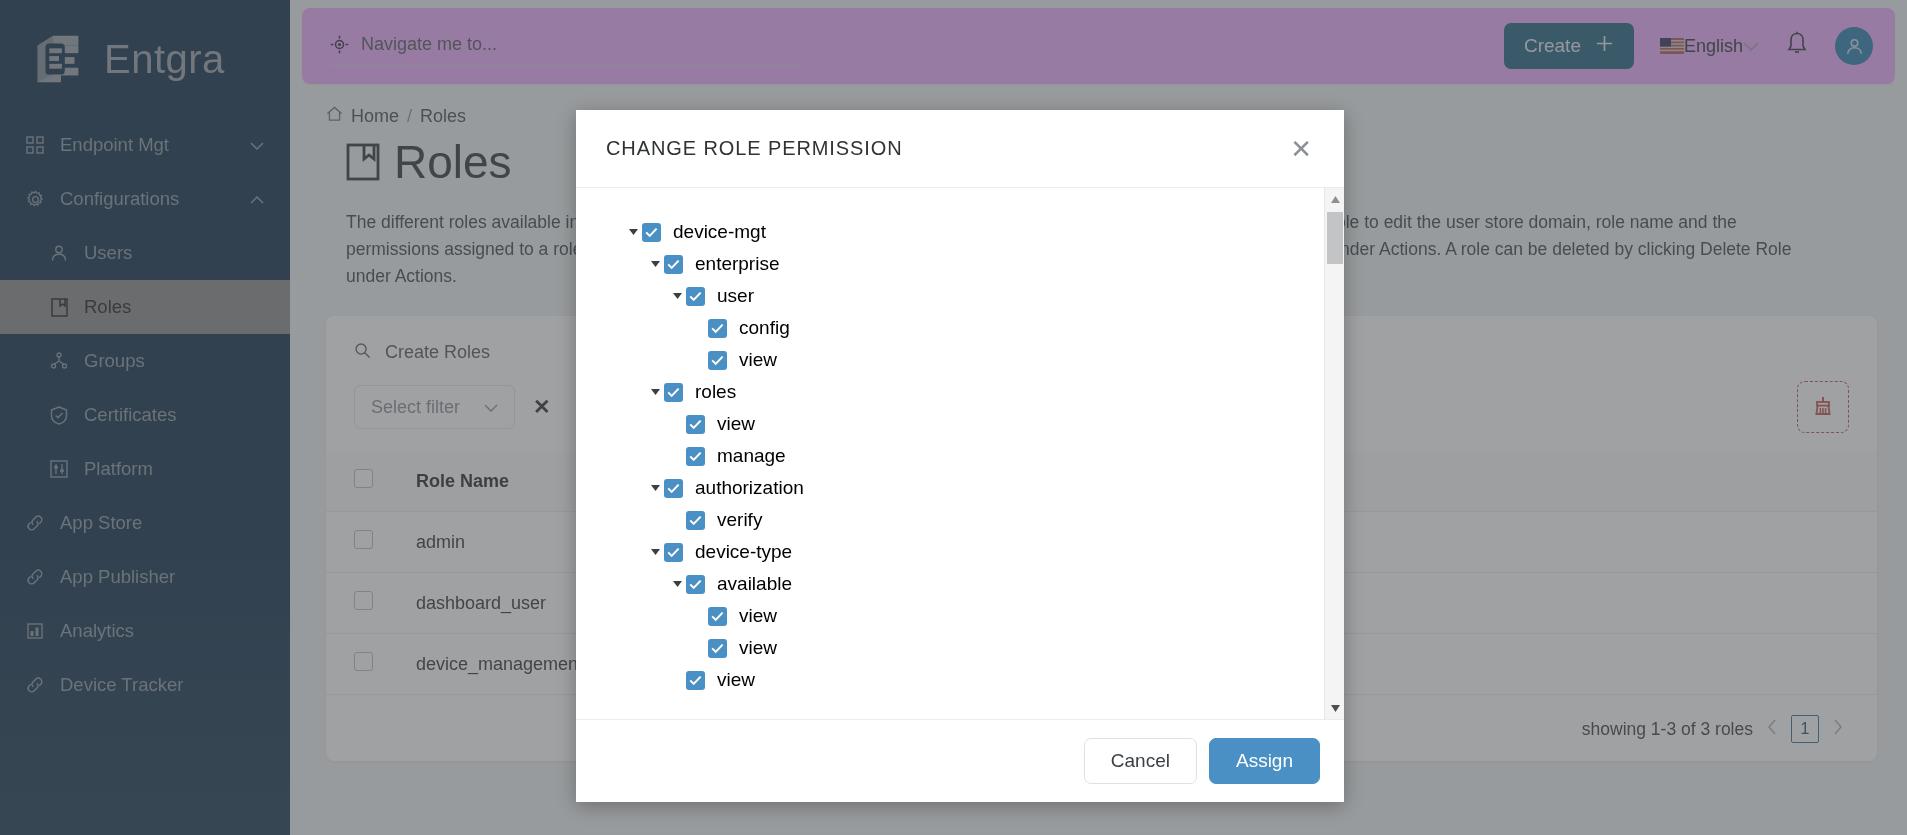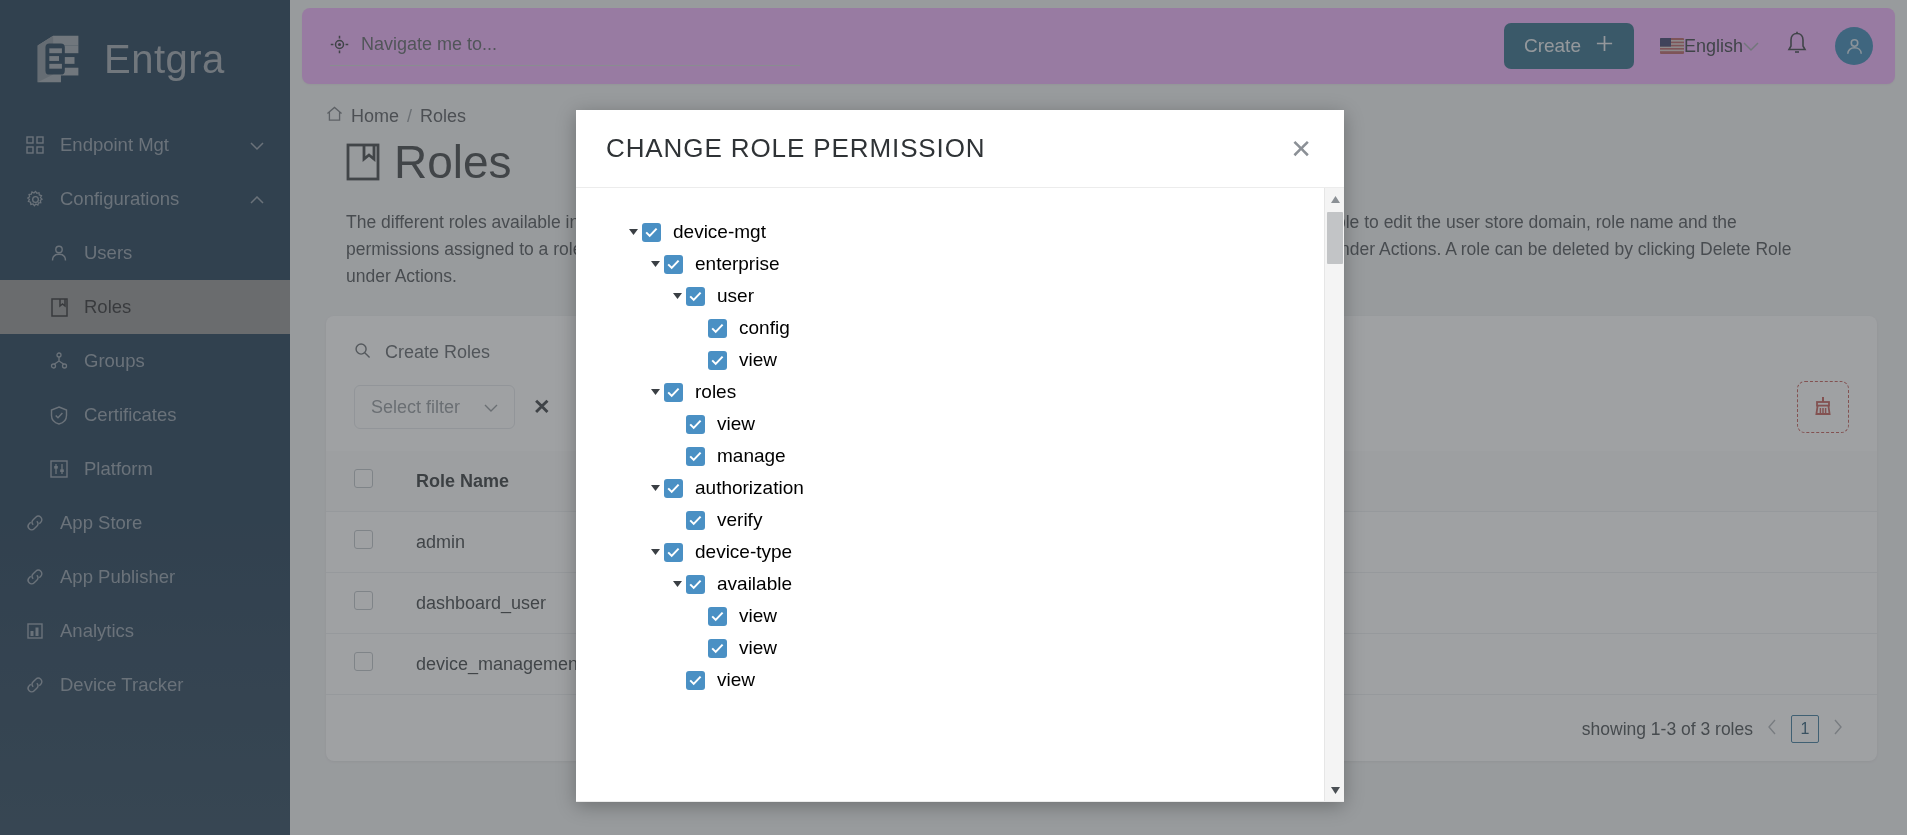--- a/index.html
+++ b/index.html
@@ -193,21 +193,21 @@
     z-index: 60;
     display: flex; flex-direction: column;
   }
   .modal-head {
     height: 78px; flex: 0 0 auto;
     display: flex; align-items: center;
     padding: 0 32px 0 30px;
     border-bottom: 1px solid #ececec;
   }
   .modal-title {
-    font-size: 26px; letter-spacing: .9px; color: #2f3336;
+    font-size: 20px; letter-spacing: .9px; color: #2f3336;
     font-family: "Liberation Sans", sans-serif;
   }
   .modal-close {
     margin-left: auto; font-size: 26px; color: #8b9096; cursor: pointer;
     line-height: 1; font-weight: 300;
   }
   .modal-body {
     flex: 1 1 auto; position: relative;
     overflow: hidden;
     padding: 28px 0 0 0;
@@ -785,15 +785,19 @@
         </span>
         <span class="thumb"></span>
         <span class="arrow-dn">
           <svg width="9" height="7" viewBox="0 0 9 7">
               <path d="M4.5 7 L0 0 L9 0 Z" fill="#4a4f54"></path>
             </svg>
         </span>
       </div>
     </div>
 
+    <div class="modal-foot">
+      <button class="btn-cancel">Cancel</button>
+      <button class="btn-assign">Assign</button>
+    </div>
   </div>
 
 </div>
 
 </body></html>

